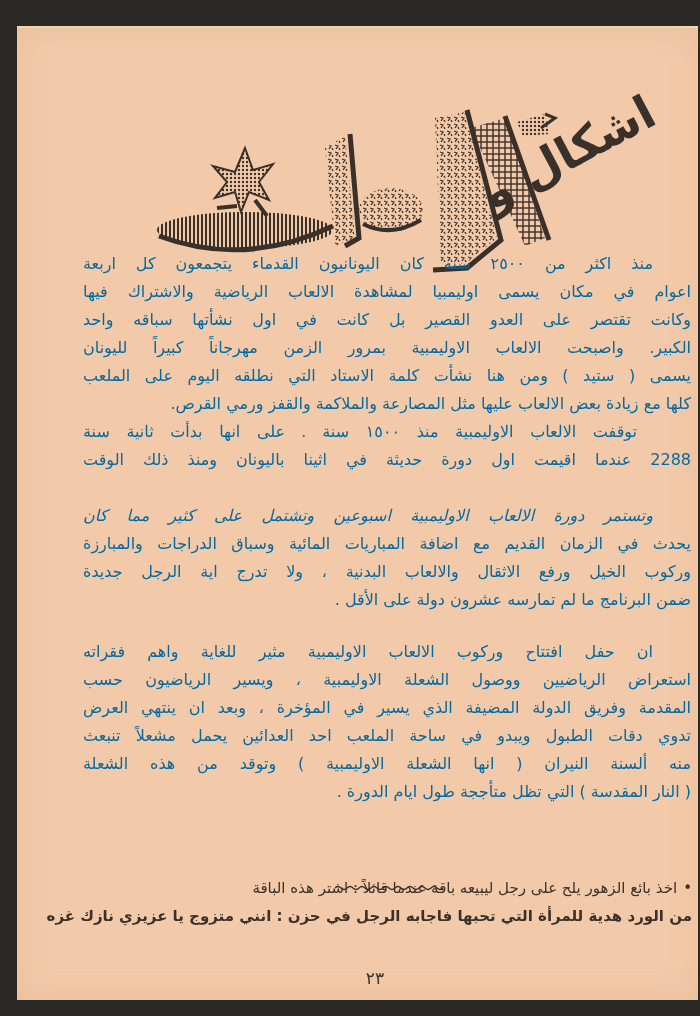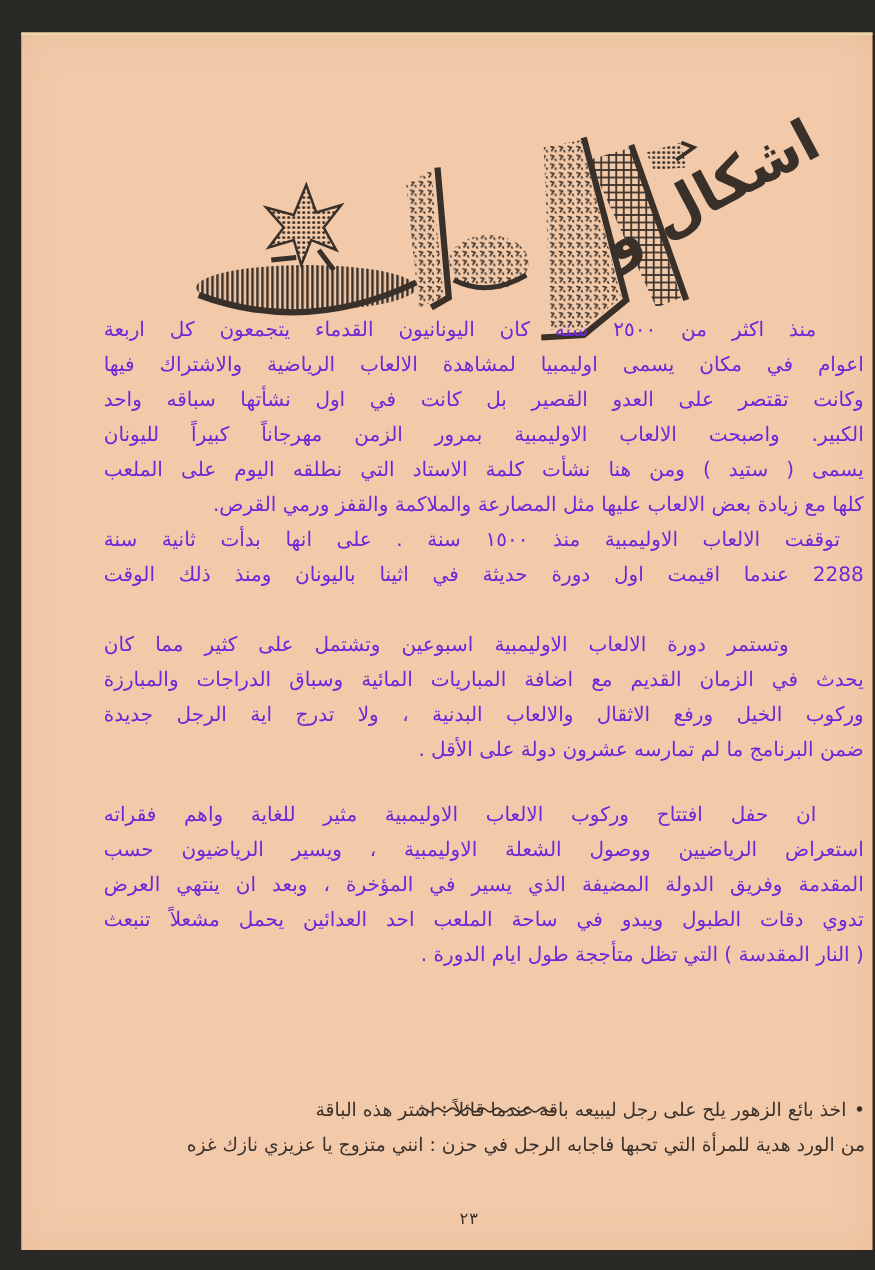--- a/index.html
+++ b/index.html
@@ -20,33 +20,33 @@
     .title-word {
       position:absolute; right:22px; top:38px;
       font-family:"DejaVu Sans", sans-serif; font-weight:bold;
       font-size:46px; color:#3a302a; transform:rotate(-28deg);
       direction:rtl;
     }
     .body-text {
       position:absolute; left:66px; width:608px;
       direction:rtl; text-align:justify; text-align-last:justify;
       font-family:"DejaVu Sans", sans-serif;
-      font-size:16px; color:#6d28d9; white-space:nowrap;
+      font-size:16px; color:#0369a1; white-space:nowrap;
       line-height:28px;
     }
     .line { height:28px; display:block; overflow:hidden; }
     .line.last { text-align-last:right; }
     .divider {
       position:absolute; left:318px; top:856px; width:108px; height:8px;
     }
     .footnote { position:absolute; left:50px; width:625px; direction:rtl;
       font-family:"DejaVu Sans", sans-serif; font-size:15px; color:#3b312b;
       white-space:nowrap; line-height:28px; }
     .page-number { position:absolute; left:338px; top:940px; width:40px; text-align:center;
-      font-family:Liberation Mono, monospace; font-size:13px; color:#3b312b; }
+      font-family:Liberation Sans, sans-serif; font-size:17px; color:#3b312b; }
   </style>
 </head>
 <body>
 
 <div class="page">
 
   <div class="title-art">
     <svg width="540" height="200" viewBox="0 0 540 200">
       <defs>
         <pattern id="dots" width="4" height="4" patternUnits="userSpaceOnUse">
@@ -90,45 +90,46 @@
   <div class="body-text" style="top:222px;">
     <span class="line" style="margin-right:38px;">منذ اكثر من ٢٥٠٠ سنه كان اليونانيون القدماء يتجمعون كل اربعة</span>
     <span class="line">اعوام في مكان يسمى اوليمبيا لمشاهدة الالعاب الرياضية والاشتراك فيها</span>
     <span class="line">وكانت تقتصر على العدو القصير بل كانت في اول نشأتها سباقه واحد</span>
     <span class="line">الكبير. واصبحت الالعاب الاوليمبية بمرور الزمن مهرجاناً كبيراً لليونان</span>
     <span class="line">يسمى ( ستيد ) ومن هنا نشأت كلمة الاستاد التي نطلقه اليوم على الملعب</span>
     <span class="line last">كلها مع زيادة بعض الالعاب عليها مثل المصارعة والملاكمة والقفز ورمي القرص.</span>
   </div>
 
   <div class="body-text" style="top:390px;">
-    <span class="line" style="margin-right:19px;">توقفت الالعاب الاوليمبية منذ ١٥٠٠ سنة . على انها بدأت ثانية سنة</span>
+    <span class="line" style="margin-right:54px;font-family:Liberation Serif, serif;">توقفت الالعاب الاوليمبية منذ ١٥٠٠ سنة . على انها بدأت ثانية سنة</span>
     <span class="line">2288 عندما اقيمت اول دورة حديثة في اثينا باليونان ومنذ ذلك الوقت</span>
   </div>
 
   <div class="body-text" style="top:474px;">
-    <span class="line" style="margin-right:60px;">وتستمر دورة الالعاب الاوليمبية اسبوعين وتشتمل على كثير مما كان</span>
+    <span class="line" style="margin-right:38px;font-style:italic;">وتستمر دورة الالعاب الاوليمبية اسبوعين وتشتمل على كثير مما كان</span>
     <span class="line">يحدث في الزمان القديم مع اضافة المباريات المائية وسباق الدراجات والمبارزة</span>
     <span class="line">وركوب الخيل ورفع الاثقال والالعاب البدنية ، ولا تدرج اية الرجل جديدة</span>
     <span class="line last">ضمن البرنامج ما لم تمارسه عشرون دولة على الأقل .</span>
   </div>
 
   <div class="body-text" style="top:610px;">
     <span class="line" style="margin-right:38px;">ان حفل افتتاح وركوب الالعاب الاوليمبية مثير للغاية واهم فقراته</span>
     <span class="line">استعراض الرياضيين ووصول الشعلة الاوليمبية ، ويسير الرياضيون حسب</span>
     <span class="line">المقدمة وفريق الدولة المضيفة الذي يسير في المؤخرة ، وبعد ان ينتهي العرض</span>
     <span class="line">تدوي دقات الطبول ويبدو في ساحة الملعب احد العدائين يحمل مشعلاً تنبعث</span>
+    <span class="line">منه ألسنة النيران ( انها الشعلة الاوليمبية ) وتوقد من هذه الشعلة</span>
     <span class="line last">( النار المقدسة ) التي تظل متأججة طول ايام الدورة .</span>
   </div>
 
   <svg class="divider" viewBox="0 0 108 8">
     <path d="M0 4 Q3 1 6 4 T12 4 T18 4 T24 4 T30 4 T36 4 T42 4 T48 4 T54 4 T60 4 T66 4 T72 4 T78 4 T84 4 T90 4 T96 4 T102 4 T108 4" stroke="#3b312b" stroke-width="1.4" fill="none"></path>
   </svg>
 
   <div class="footnote" style="top:846px;">
     <div style="display:flex; gap:6px; justify-content:flex-start;">
       <span>•</span>
       <span>اخذ بائع الزهور يلح على رجل ليبيعه باقة عندما قائلاً :  اشتر هذه الباقة</span>
     </div>
-    <div style="text-align:right;">من الورد هدية للمرأة التي تحبها فاجابه الرجل في حزن : انني متزوج يا عزيزي      نازك غزه</div>
+    <div style="text-align:left;font-weight:bold;">من الورد هدية للمرأة التي تحبها فاجابه الرجل في حزن : انني متزوج يا عزيزي      نازك غزه</div>
   </div>
 
   <div class="page-number">٢٣</div>
 </div>
 
 </body></html>

